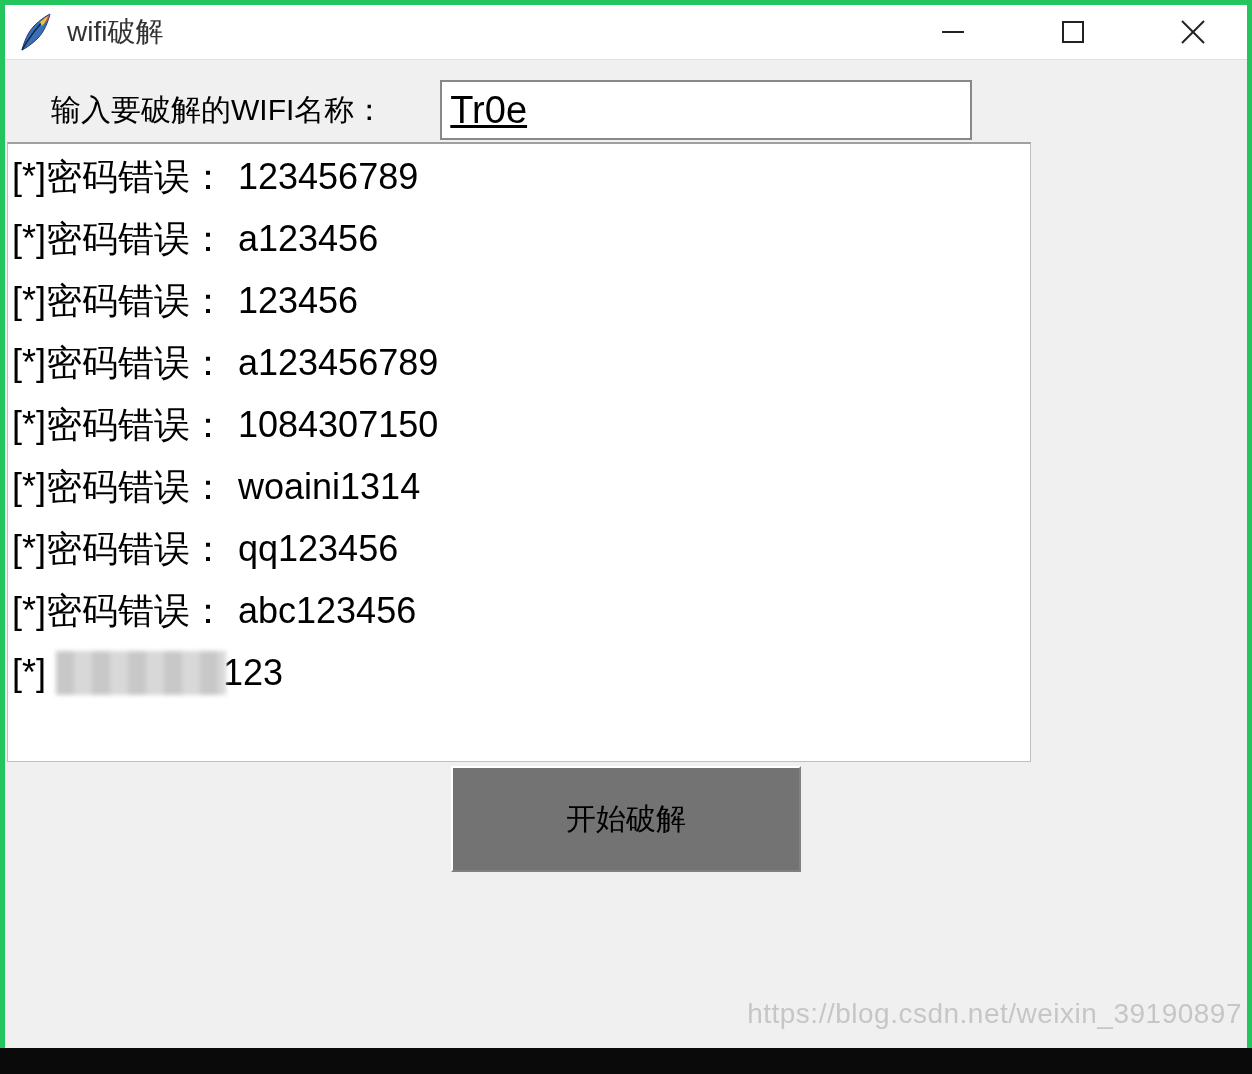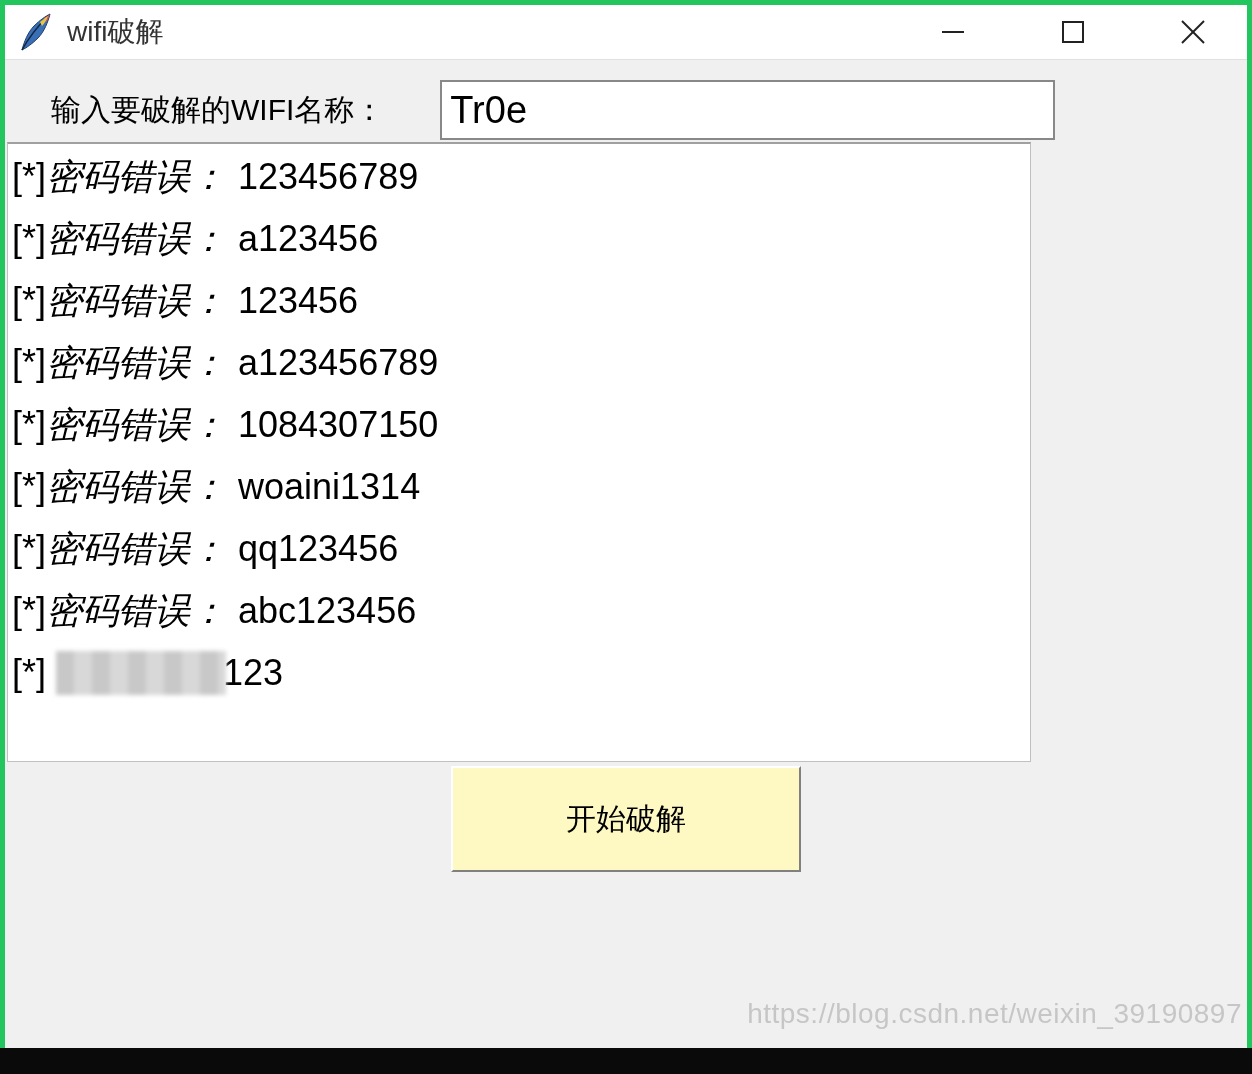--- a/index.html
+++ b/index.html
@@ -72,27 +72,28 @@
       height: 72px;
     }
     .input-label {
       font-size: 30px;
       color: #000;
       white-space: nowrap;
       text-align: center;
     }
     .wifi-input {
       margin-left: 56px;
-      width: 615px;
+      width: 532px;
       height: 60px;
       border: 2px solid #888;
       font-size: 38px;
       padding: 2px 8px;
       background: #fff;
       font-family: Arial, sans-serif;
+      text-decoration: underline;
     }
     .log-box {
       margin: 0 216px 0 2px;
       background: #ffffff;
       border: 1px solid #c0c0c0;
       border-top: 2px solid #a0a0a0;
       padding: 2px 4px;
       min-height: 620px;
     }
     .log-line {
@@ -101,21 +102,20 @@
       color: #000;
       white-space: nowrap;
       display: flex;
       align-items: center;
     }
     .log-prefix {
       display: inline-block;
     }
     .log-label {
       display: inline-block;
-      font-style: italic;
     }
     .log-value {
       display: inline-block;
       margin-left: 12px;
       font-family: Arial, sans-serif;
     }
     .redacted {
       display: inline-block;
       width: 170px;
       height: 44px;
@@ -129,21 +129,21 @@
     }
     .button-row {
       display: flex;
       justify-content: center;
       padding-top: 4px;
     }
     .start-button {
       width: 350px;
       height: 106px;
       font-size: 30px;
-      background: #fef9c3;
+      background: #737373;
       border-top: 2px solid #fff;
       border-left: 2px solid #fff;
       border-right: 2px solid #808080;
       border-bottom: 2px solid #808080;
       cursor: pointer;
       font-family: "Microsoft YaHei", sans-serif;
     }
     .watermark {
       position: absolute;
       bottom: 44px;

